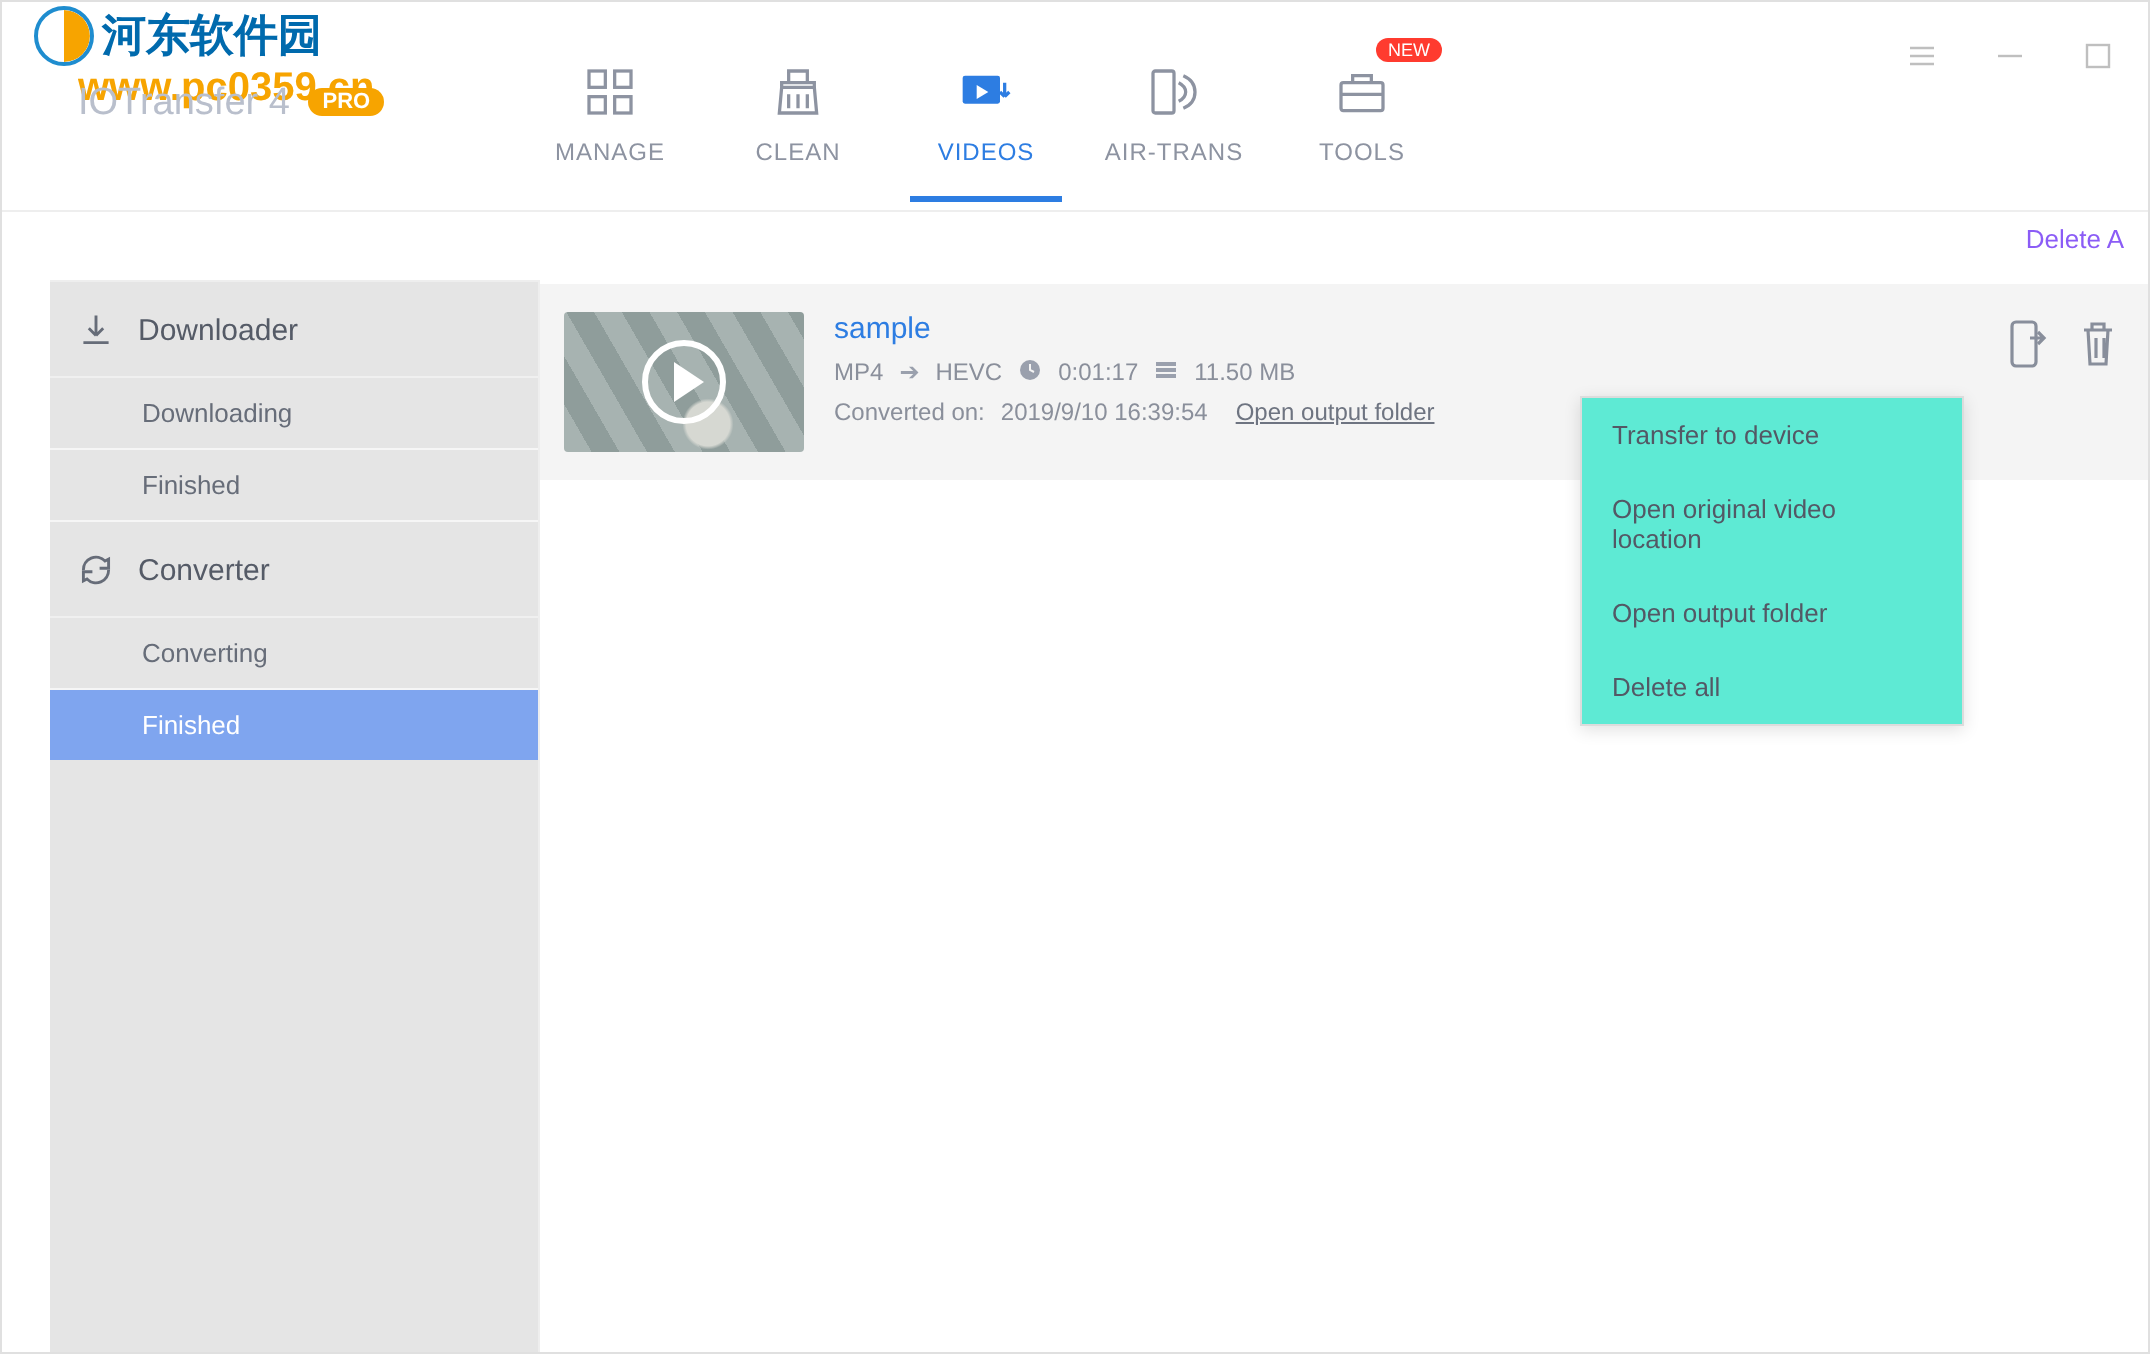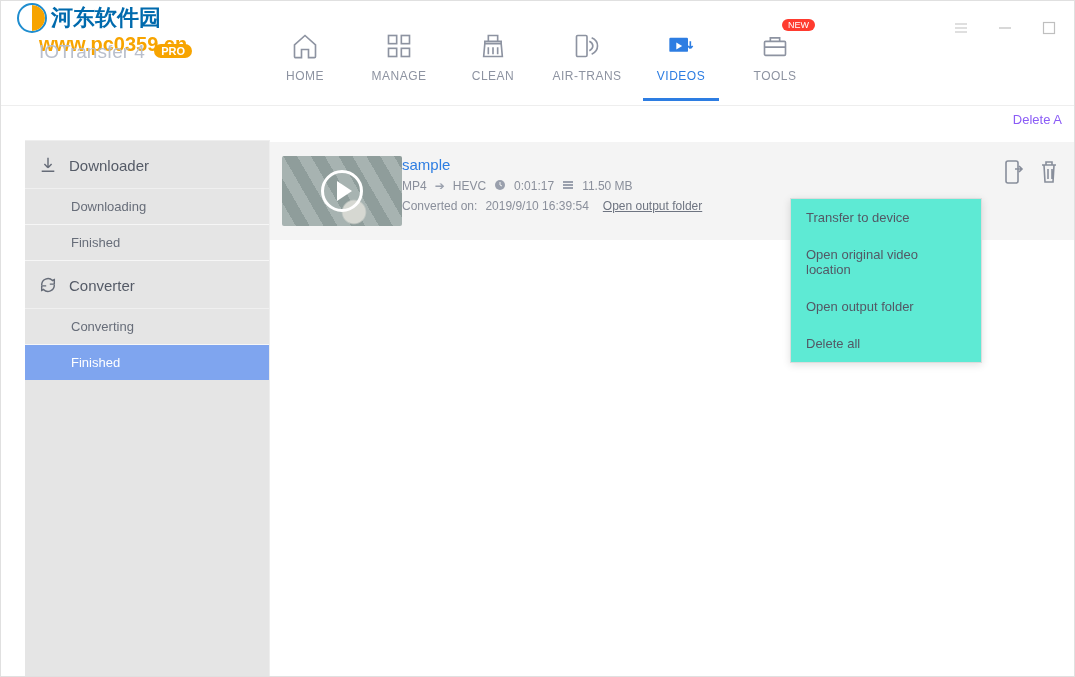--- a/index.html
+++ b/index.html
@@ -148,21 +148,21 @@
     border-bottom:none;
   }
   
   .content { flex:1; position:relative; }
   .item-row {
     display:flex; align-items:flex-start;
     padding:14px 0 14px 12px;
     background:#f4f4f4;
     margin:4px 0 0 0;
     width:100%;
-    gap:0;
+    gap:15px;
     position:relative;
   }
   .thumb {
     width:120px; height:70px;
     background:
       radial-gradient(circle at 60% 80%, #d6d8d2 0 12%, transparent 14%),
       repeating-linear-gradient(60deg,#a7b3b1 0 12px,#8f9d9b 12px 24px);
     position:relative;
     border-radius:2px;
   }
@@ -218,62 +218,54 @@
     <div class="product-name">
       <span>IOTransfer 4</span>
       <span class="product-badge">PRO</span>
     </div>
   </div>
 
   <div class="nav">
     <div class="nav-item">
       <span class="nav-icon">
         <svg viewBox="0 0 24 24">
-            <path d="M3 11l9-8 9 8v10a1 1 0 0 1-1 1h-5v-7h-6v7H4a1 1 0 0 1-1-1z"></path>
-          </svg>
-      </span>
-      <span class="nav-label">HOME</span>
-    </div>
-    <div class="nav-item">
-      <span class="nav-icon">
-        <svg viewBox="0 0 24 24">
             <rect x="3" y="3" width="7" height="7"></rect>
             <rect x="14" y="3" width="7" height="7"></rect>
             <rect x="3" y="14" width="7" height="7"></rect>
             <rect x="14" y="14" width="7" height="7"></rect>
           </svg>
       </span>
       <span class="nav-label">MANAGE</span>
     </div>
     <div class="nav-item">
       <span class="nav-icon">
         <svg viewBox="0 0 24 24">
             <path d="M8 3h8v5H8zM5 8h14v2H5zM5 10l-1 11h16l-1-11M8 13v6M12 13v6M16 13v6"></path>
           </svg>
       </span>
       <span class="nav-label">CLEAN</span>
     </div>
-    <div class="nav-item">
-      <span class="nav-icon">
-        <svg viewBox="0 0 24 24">
-            <rect x="3" y="3" width="9" height="18" rx="1"></rect>
-            <path d="M14 8c2 1 3 2.5 3 4s-1 3-3 4M16 5c3.5 1.5 5 4 5 7s-1.5 5.5-5 7"></path>
-          </svg>
-      </span>
-      <span class="nav-label">AIR-TRANS</span>
-    </div>
     <div class="nav-item active">
       <span class="nav-icon">
         <svg viewBox="0 0 24 24">
             <rect x="2" y="5" width="16" height="12" rx="1" fill="#2d7de2" stroke="none"></rect>
             <polygon points="8,9 8,15 13,12" fill="#fff" stroke="none"></polygon>
             <path d="M20 8v6m0 0l-2-2m2 2l2-2" stroke="#2d7de2" fill="none"></path>
           </svg>
       </span>
       <span class="nav-label">VIDEOS</span>
+    </div>
+    <div class="nav-item">
+      <span class="nav-icon">
+        <svg viewBox="0 0 24 24">
+            <rect x="3" y="3" width="9" height="18" rx="1"></rect>
+            <path d="M14 8c2 1 3 2.5 3 4s-1 3-3 4M16 5c3.5 1.5 5 4 5 7s-1.5 5.5-5 7"></path>
+          </svg>
+      </span>
+      <span class="nav-label">AIR-TRANS</span>
     </div>
     <div class="nav-item">
       <span class="new-badge">NEW</span>
       <span class="nav-icon">
         <svg viewBox="0 0 24 24">
             <rect x="3" y="8" width="18" height="12" rx="1"></rect>
             <path d="M3 13h18M8 8V5h8v3"></path>
           </svg>
       </span>
       <span class="nav-label">TOOLS</span>

